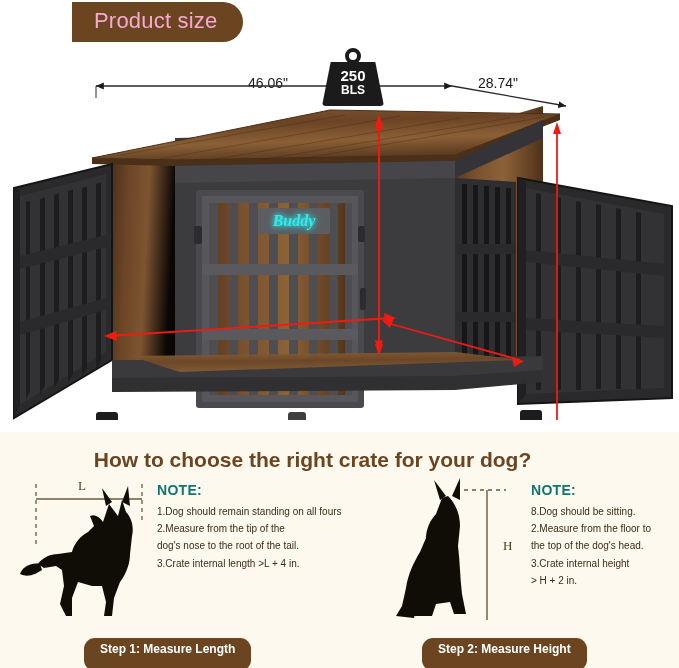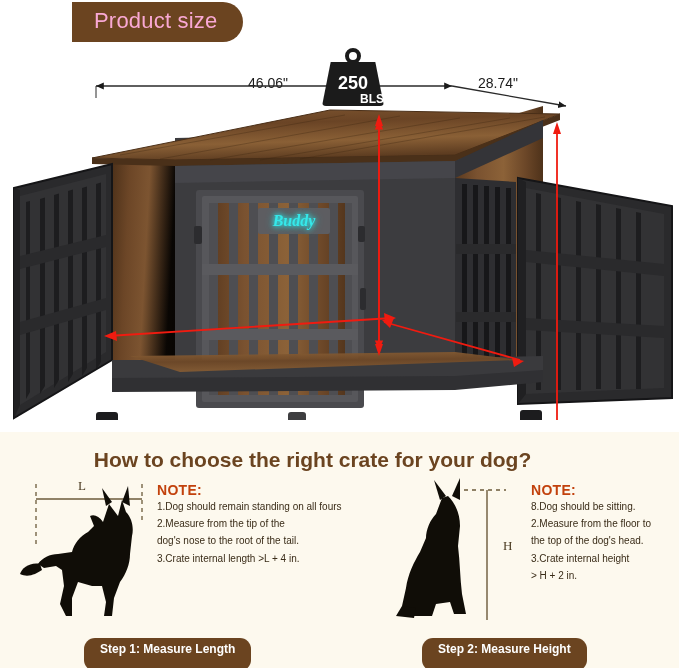--- a/index.html
+++ b/index.html
@@ -39,22 +39,22 @@
     border-radius:4px;
   }
   .wb-handle{
     position:absolute; left:23px; top:-2px; width:16px; height:16px;
     border:4px solid #1b1b1b; border-radius:50%; background:transparent;
   }
   .wb-text{
     position:absolute; left:0; top:18px; width:62px;
     text-align:center; color:#fff; font-weight:bold; line-height:1.05;
   }
-  .wb-num{ font-size:18px; display:block;margin-top:6px; }
-  .wb-unit{ font-size:12px; display:block;text-align:right; }
+  .wb-num{ font-size:15px; display:block; }
+  .wb-unit{ font-size:12px; display:block; }
 
   
   .dim-label-blk{
     position:absolute; color:#1a1a1a; font-size:14px; font-weight:500; white-space:nowrap;
   }
   
   .dim-label-red{
     position:absolute; color:#f01b10; font-size:14px; font-weight:bold;
     white-space:nowrap; text-shadow:0 0 1px #b00;
   }
@@ -65,21 +65,21 @@
   #bottom-section{
     position:absolute; left:0; top:432px; width:679px; height:236px;
     background:#fdf9ee;
   }
   #bottom-title{
     position:absolute; left:0; top:16px; width:625px; text-align:center;
     color:#6b4420; font-size:21px; font-weight:bold;
   }
 
   .note-block{ position:absolute; color:#3c2d16; }
-  .note-head{ font-size:14px; font-weight:bold; color:#c2410c; letter-spacing:.3px;}
+  .note-head{ font-size:14px; font-weight:bold; color:#0f766e; margin-bottom:5px; letter-spacing:.3px;}
   .note-line{ font-size:10px; line-height:1.72; color:#3a2c18; white-space:nowrap;}
 
   .step-pill{
     position:absolute; background:#6b4420; color:#fff;
     font-size:12px; font-weight:bold; padding:4px 16px 15px;
     border-radius:11px; white-space:nowrap;
   }
 
   .dim-letter{ position:absolute; color:#4a3a20; font-size:13px; font-family:"Liberation Serif", serif; }
 

